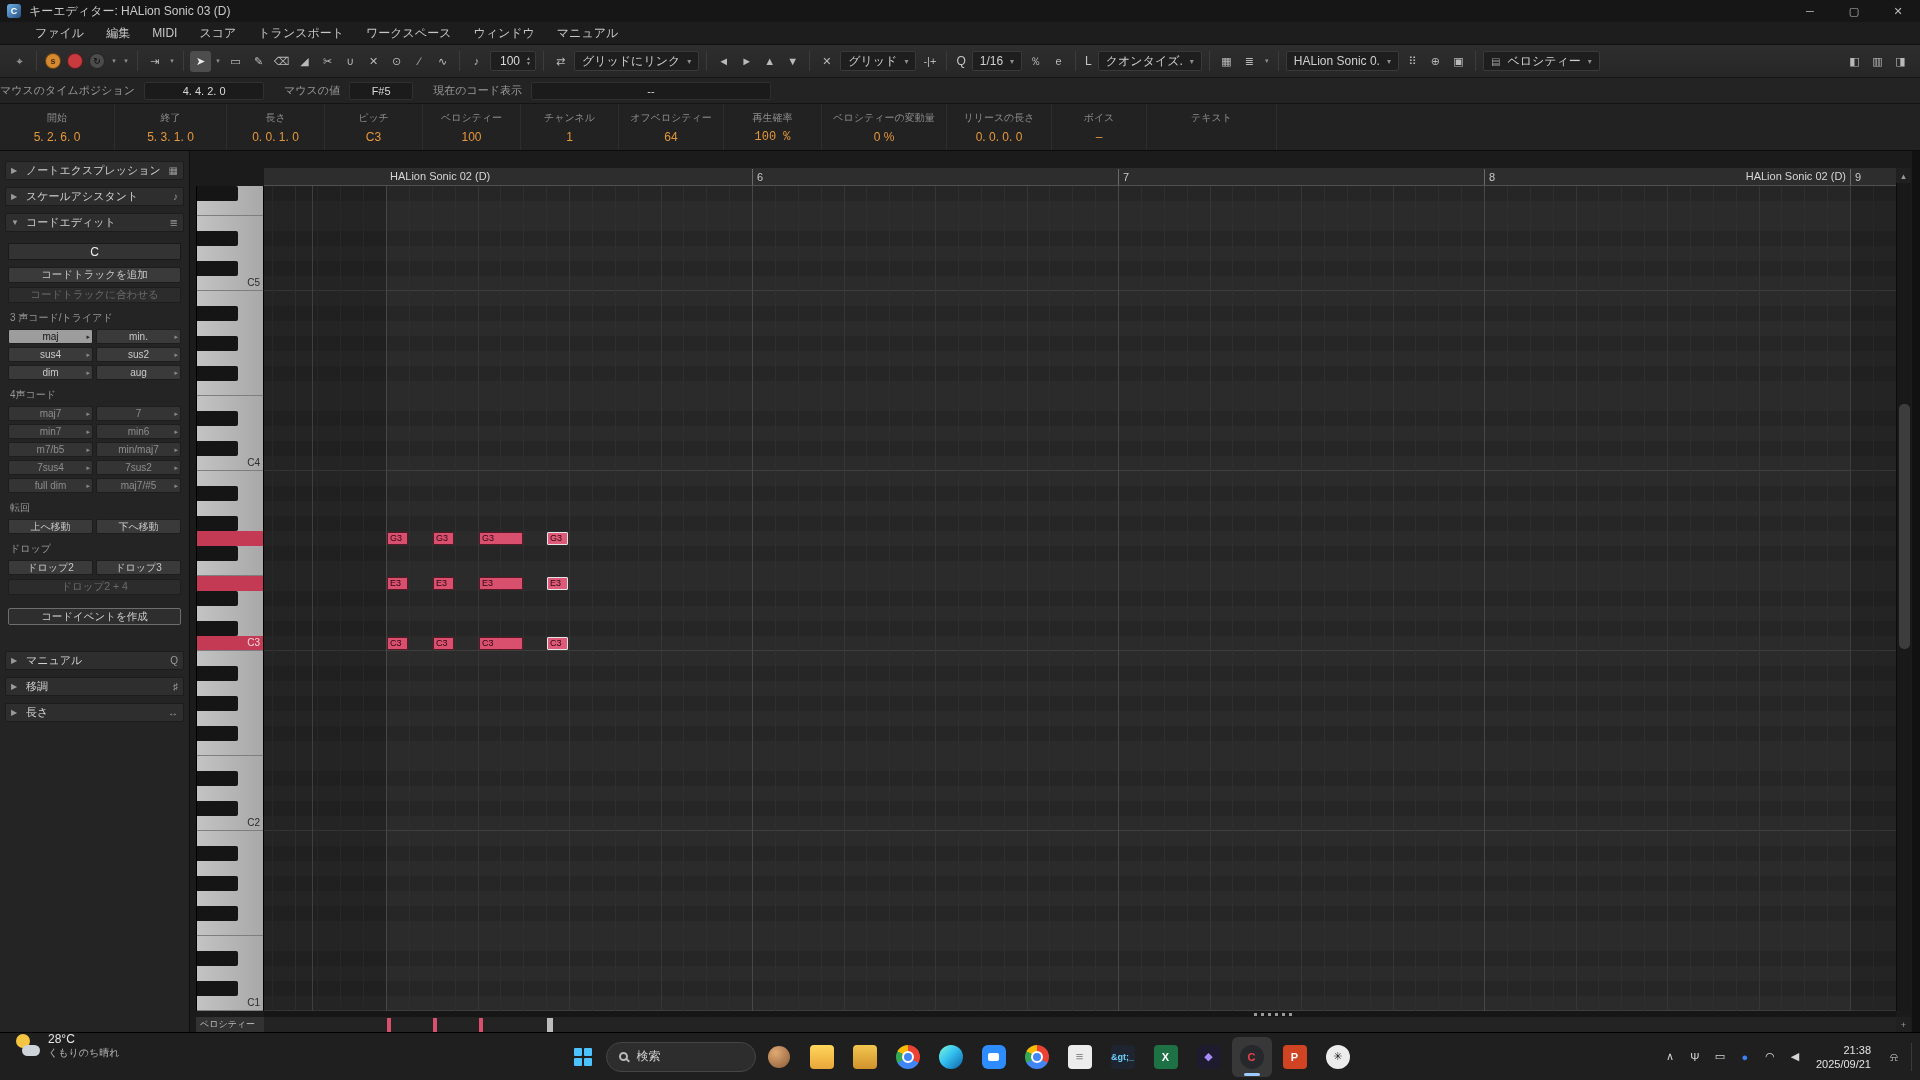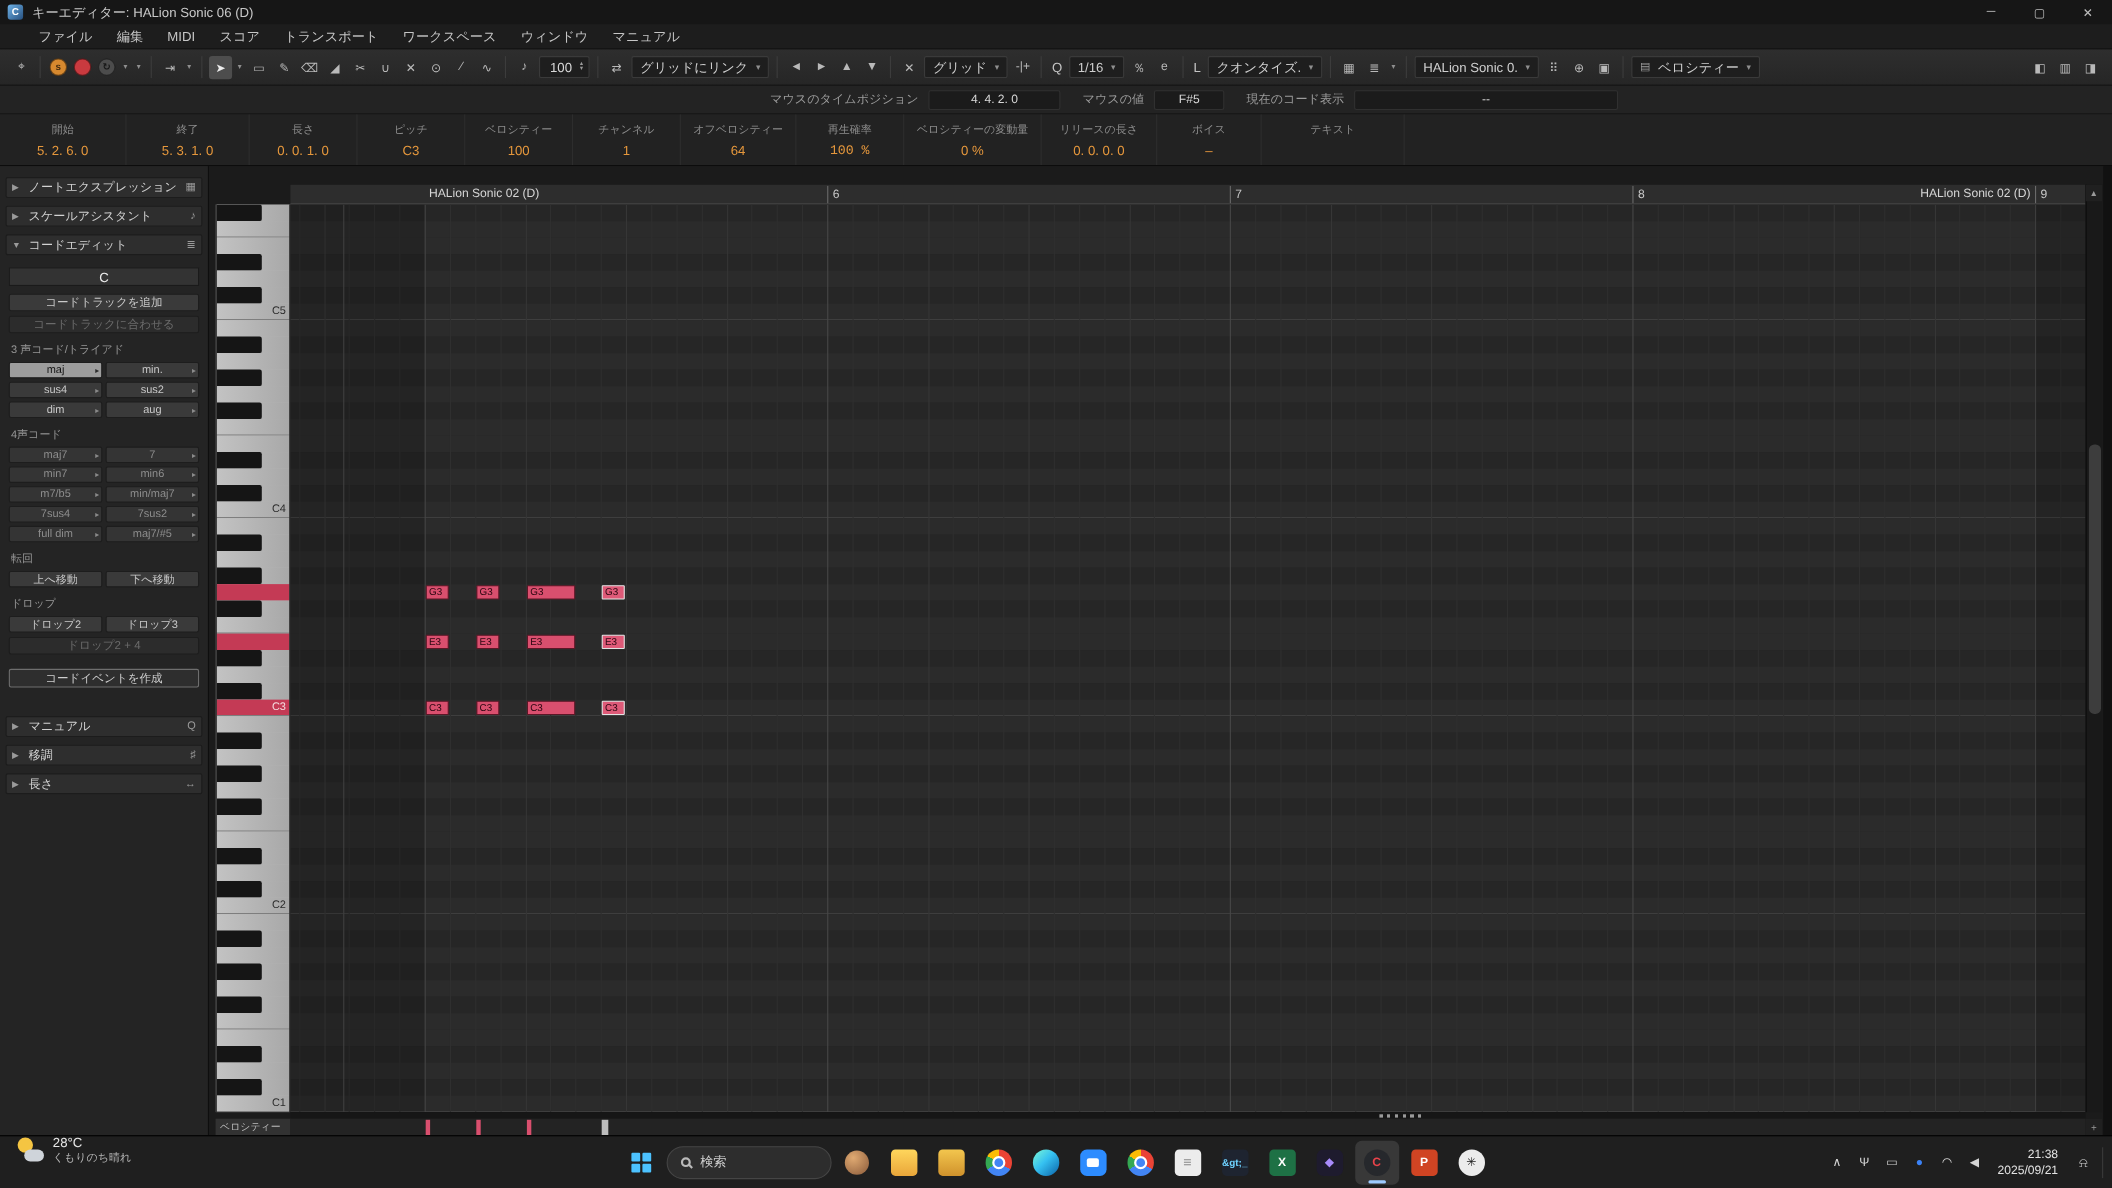--- a/index.html
+++ b/index.html
@@ -40,21 +40,21 @@
     display:flex;align-items:center;padding:0 4px 0 9px;margin:0 2px;color:#d8d8d8}
   .tfield .steps{display:flex;flex-direction:column;margin-left:6px;font-size:5px;
     color:#9a9a9a;line-height:5px}
   .tdrop{height:20px;background:#1e1e1e;border:1px solid #3a3a3a;border-radius:2px;
     display:flex;align-items:center;gap:7px;padding:0 7px;margin:0 2px;color:#cfcfcf;white-space:nowrap}
   .tdrop .arr{color:#8f8f8f;font-size:8px}
   .tdrop .dicon{color:#9f9f9f;font-size:10px}
 
   
   .mouserow{position:absolute;left:0;top:78px;right:0;height:26px;background:#232323;
-    border-bottom:1px solid #141414;display:flex;align-items:center;padding-left:700px;font-size:11px}
+    border-bottom:1px solid #141414;display:flex;align-items:center;font-size:11px}
   .mfield{display:flex;align-items:center;gap:9px;margin-right:20px}
   .mlabel{color:#9c9c9c;white-space:nowrap}
   .mval{background:#1b1b1b;border:1px solid #303030;border-radius:2px;color:#d8d8d8;
     text-align:center;padding:2px 6px;white-space:nowrap}
 
   
   .infoline{position:absolute;left:0;top:104px;right:0;height:47px;background:#222;
     border-bottom:1px solid #0c0c0c;display:flex}
   .icell{border-right:1px solid #2d2d2d;display:flex;flex-direction:column;align-items:center;
     justify-content:center;gap:5px;flex:none}
@@ -186,21 +186,21 @@
 </style>
 </head>
 <body>
 
 <div class="root">
 
   <div class="titlebar">
     <div class="appicon">
       <span>C</span>
     </div>
-    <div>キーエディター:  HALion Sonic 06 (D)</div>
+    <div>キーエディター:  HALion Sonic 03 (D)</div>
     <div class="wctrls">
       <div class="wctrl">─</div>
       <div class="wctrl">▢</div>
       <div class="wctrl">✕</div>
     </div>
   </div>
 
   <div class="menubar">
       <div class="menuitem">ファイル</div>
       <div class="menuitem">編集</div>

